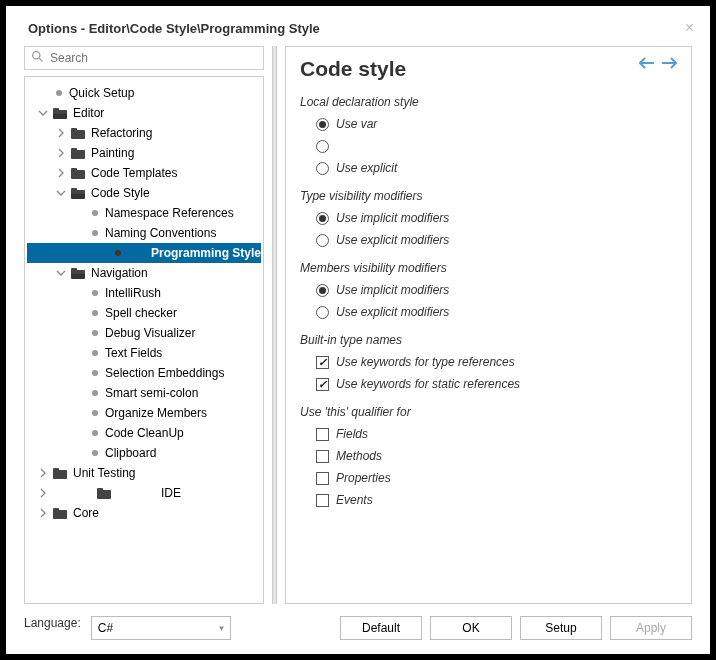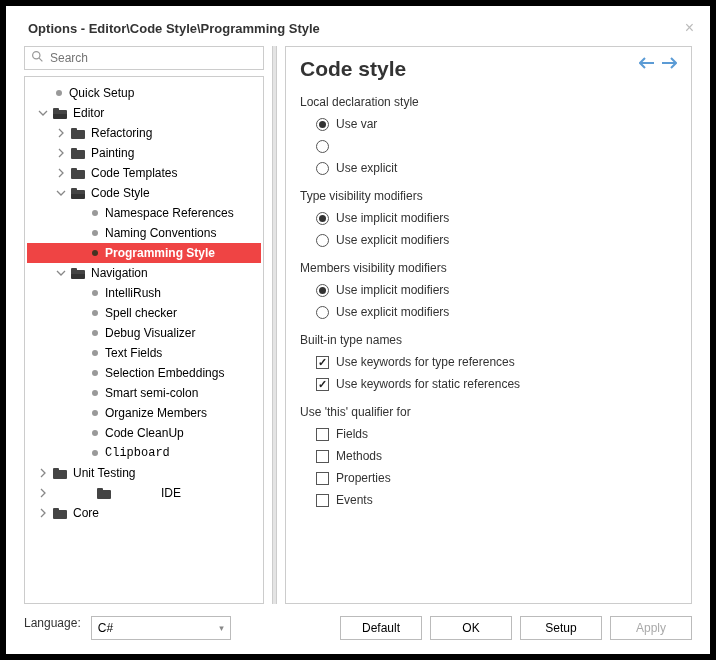--- a/index.html
+++ b/index.html
@@ -58,21 +58,21 @@
   overflow-y: auto;
   padding: 6px 2px;
 }
 .tree-row {
   display: flex;
   align-items: center;
   height: 20px;
   white-space: nowrap;
   cursor: pointer;
 }
-.tree-row.selected { background: #ef4444; color: #fff; font-weight: 600; }
+.tree-row.selected { background: #0369a1; color: #fff; font-weight: 600; justify-content: space-between; }
 .tree-row.selected .bullet { background: #432; }
 .expander {
   width: 12px; height: 12px; flex: none;
   display: flex; align-items: center; justify-content: center;
   margin-right: 4px;
 }
 .expander svg { width: 10px; height: 10px; }
 .bullet {
   width: 6px; height: 6px; border-radius: 50%; background: #999;
   margin: 0 7px 0 3px; flex: none;
@@ -112,21 +112,21 @@
 .right-header {
   display: flex;
   justify-content: space-between;
   align-items: flex-start;
   margin-bottom: 14px;
 }
 .right-header h1 { font-size: 21px; font-weight: 600; color: #333; }
 .nav-arrows { display: flex; gap: 6px; }
 .nav-arrow svg { width: 16px; height: 12px; }
 
-.group { margin-bottom: 10px; }
+.group { margin-bottom: 10px; font-style: italic; }
 .group-title { font-size: 12px; color: #333; margin-bottom: 4px; }
 .opt-row {
   display: flex; align-items: center; height: 22px;
   padding-left: 16px; gap: 7px; cursor: pointer;
 }
 .radio {
   width: 13px; height: 13px; border: 1px solid #555; border-radius: 50%;
   display: flex; align-items: center; justify-content: center; flex: none;
 }
 .radio.checked::after {
@@ -291,21 +291,21 @@
           <div class="tree-row" style="padding-left: 46px;">
             <span class="expander"></span>
             <span class="bullet"></span>
             <span class="tree-label">Organize Members</span>
           </div>
           <div class="tree-row" style="padding-left: 46px;">
             <span class="expander"></span>
             <span class="bullet"></span>
             <span class="tree-label">Code CleanUp</span>
           </div>
-          <div class="tree-row" style="padding-left: 46px; font-family: Liberation Mono, monospace;">
+          <div class="tree-row" style="padding-left: 46px;">
             <span class="expander"></span>
             <span class="bullet"></span>
             <span class="tree-label">Clipboard</span>
           </div>
           <div class="tree-row" style="padding-left: 10px;">
             <span class="expander">
               <svg viewBox="0 0 10 10">
                 <path d="M3 1 L7 5 L3 9" fill="none" stroke="#888" stroke-width="1.3"></path>
               </svg>
             </span>

